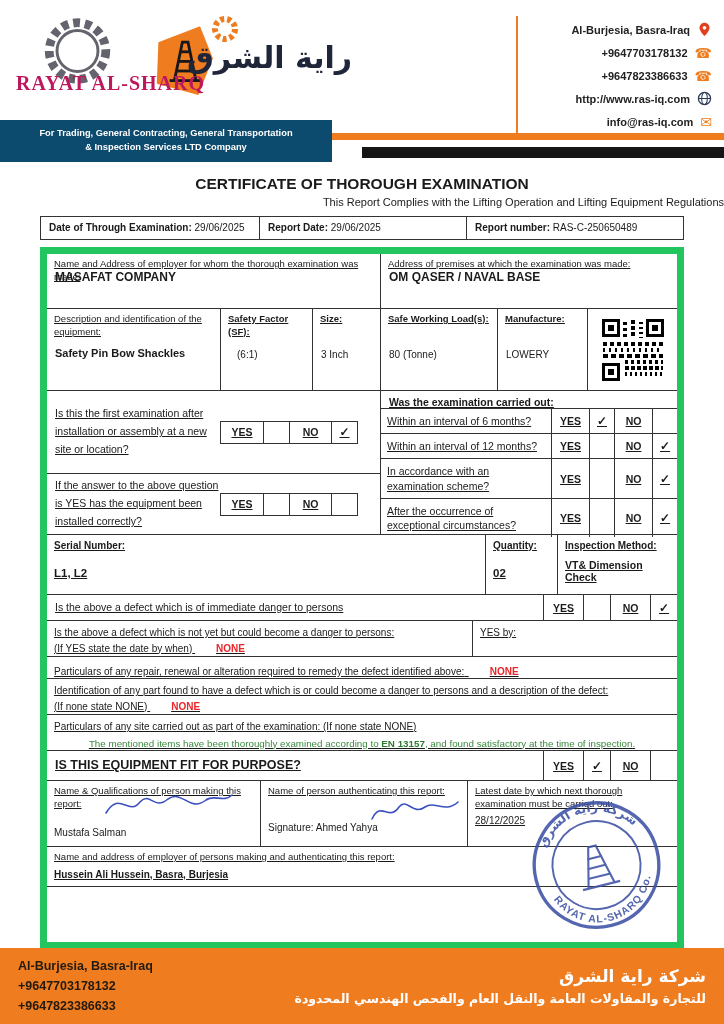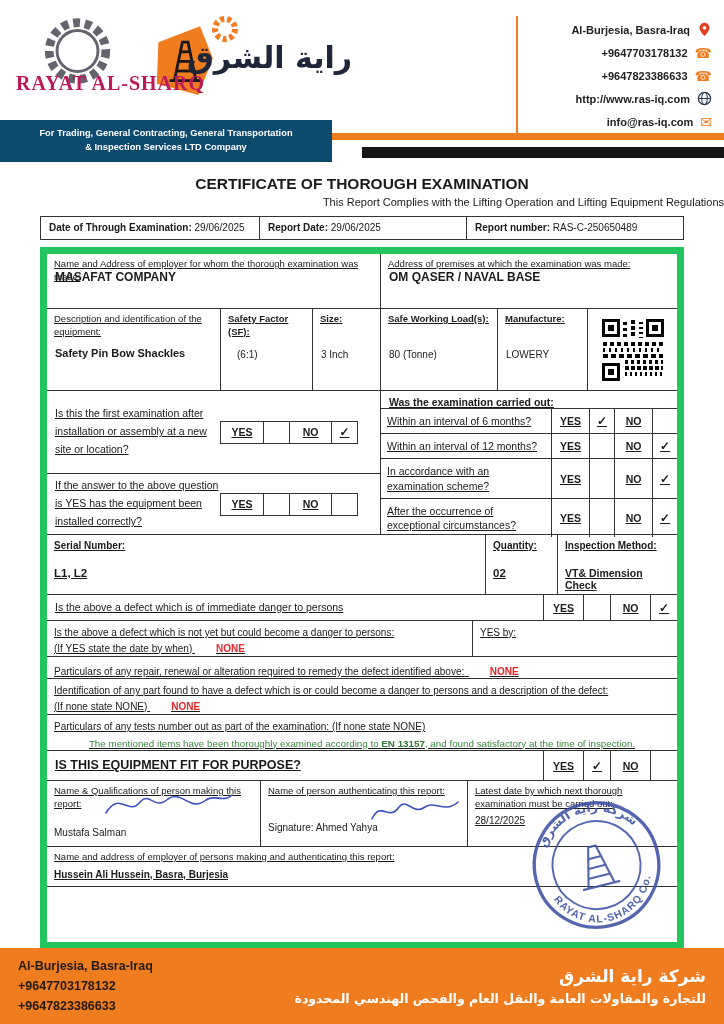--- a/index.html
+++ b/index.html
@@ -276,21 +276,21 @@
       <div class="cell" style="width:438px">
         <div class="lbl b">Serial Number:</div>
         <div class="val" style="margin-top:14px">L1, L2</div>
       </div>
       <div class="cell" style="width:72px">
         <div class="lbl b">Quantity:</div>
         <div class="val" style="margin-top:14px">02</div>
       </div>
       <div class="cell fx">
         <div class="lbl b">Inspection Method:</div>
-        <div class="val" style="margin-top:14px;font-size:10.5px">VT&amp; Dimension Check</div>
+        <div class="val" style="margin-top:6px;font-size:10.5px">VT&amp; Dimension Check</div>
       </div>
     </div>
 
     <div class="row" style="height:26px">
       <div class="qt fx">Is the above a defect which is of immediate danger to persons</div>
       <div class="ync">YES</div>
       <div class="ynm"></div>
       <div class="ync">NO</div>
       <div class="ynm">✓</div>
     </div>
@@ -311,21 +311,21 @@
 
     <div class="row" style="height:36px">
       <div class="cell fx">
         <div class="t10">Identification of any part found to have a defect which is or could become a danger to persons and a description of the defect:</div>
         <div class="t10"><span>(If none state NONE)</span> <span class="red">NONE</span></div>
       </div>
     </div>
 
     <div class="row" style="height:36px">
       <div class="cell fx">
-        <div class="t10">Particulars of any tests number out as part of the examination: (If none state NONE)</div>
+        <div class="t10">Particulars of any site carried out as part of the examination: (If none state NONE)</div>
         <div class="green-note"><span>The mentioned items have been thoroughly examined according to </span><b>EN 13157</b><span>, and found satisfactory at the time of inspection.</span></div>
       </div>
     </div>
 
     <div class="row" style="height:30px">
       <div class="fitq fx">IS THIS EQUIPMENT FIT FOR PURPOSE?</div>
       <div class="ync">YES</div>
       <div class="ynm">✓</div>
       <div class="ync">NO</div>
       <div class="ynm"></div>

